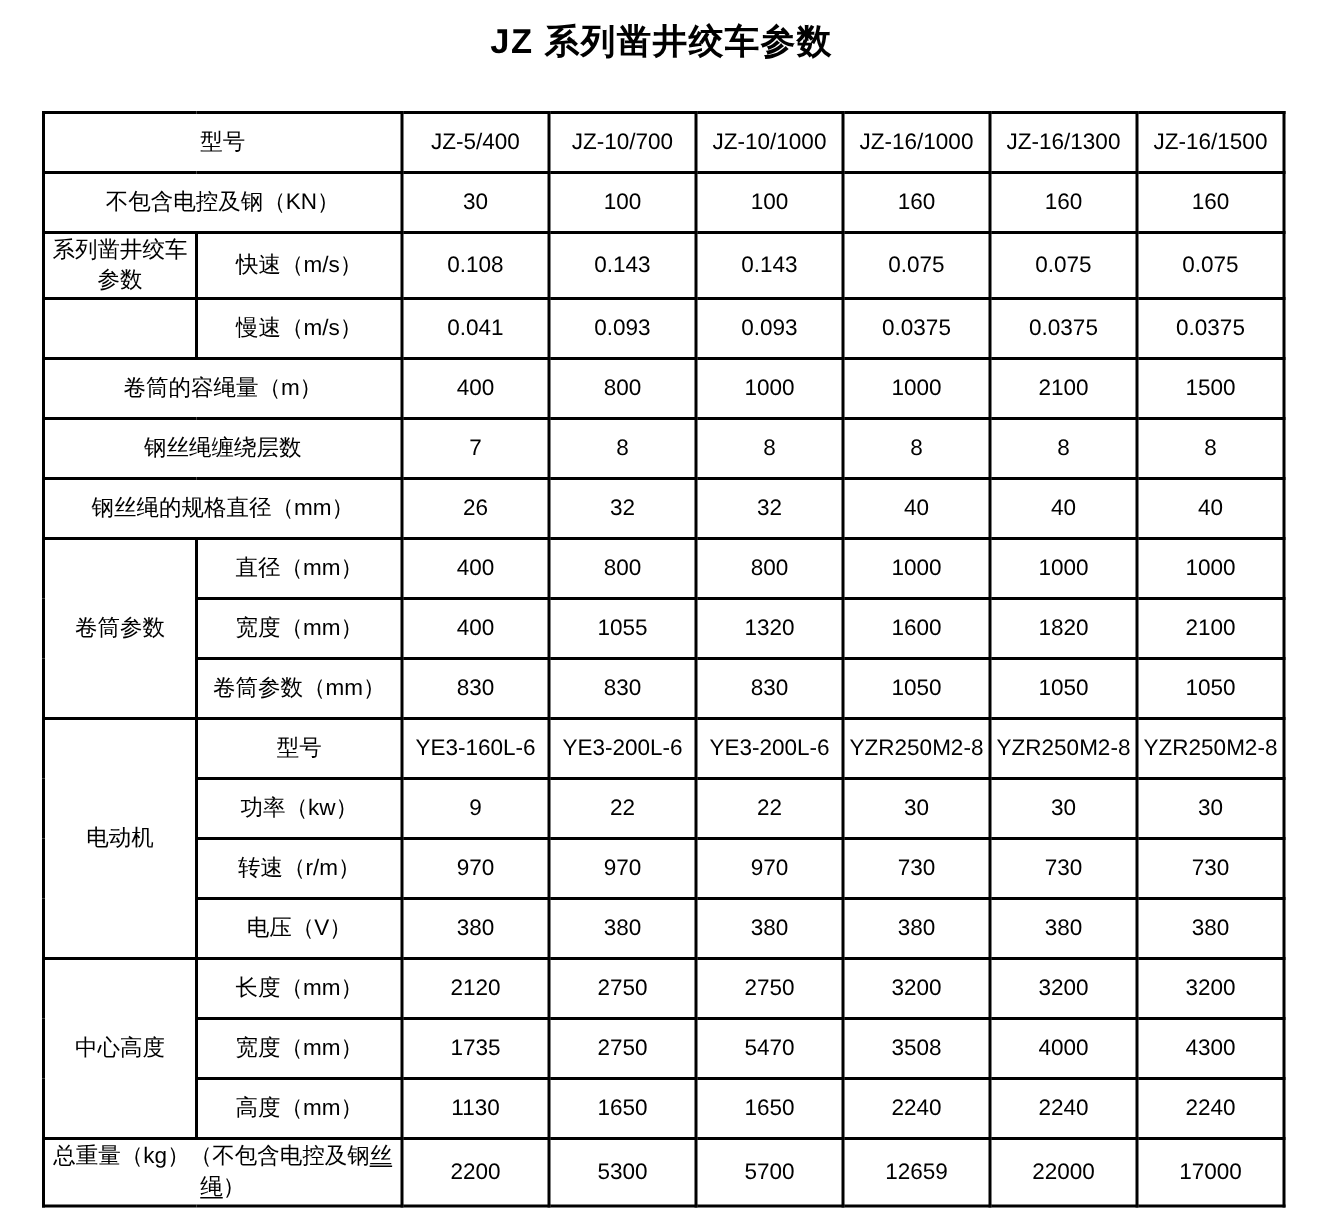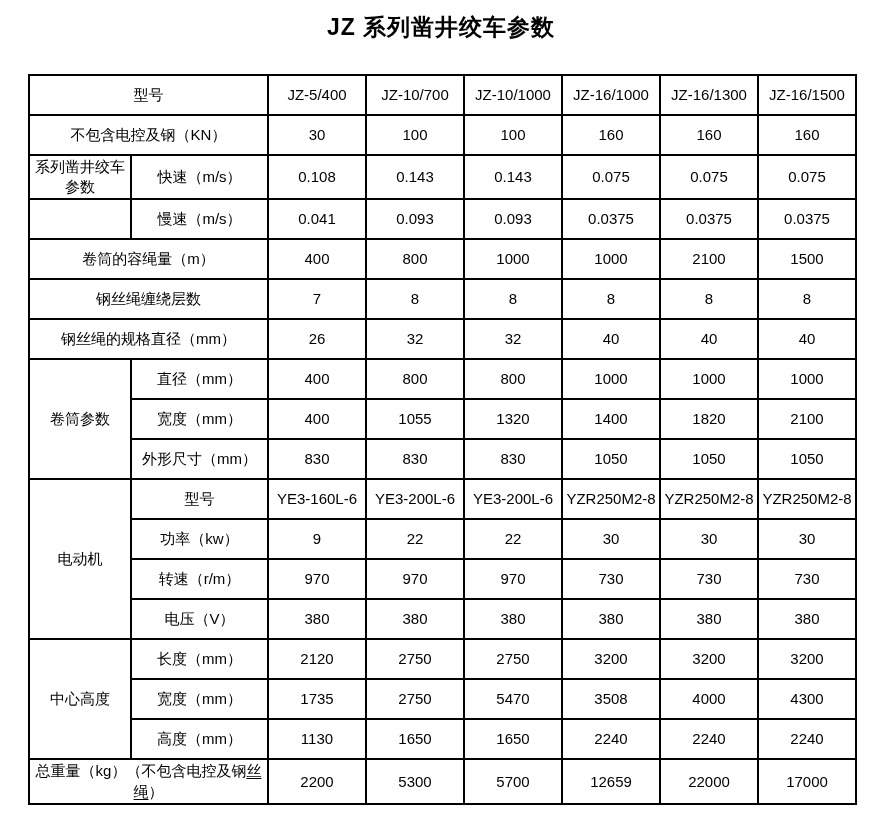--- a/index.html
+++ b/index.html
@@ -148,27 +148,27 @@
         <td>1000</td>
         <td>1000</td>
         <td>1000</td>
       </tr>
 
       <tr class="r">
         <td>宽度（mm）</td>
         <td>400</td>
         <td>1055</td>
         <td>1320</td>
-        <td>1400</td>
+        <td>1600</td>
         <td>1820</td>
         <td>2100</td>
       </tr>
 
       <tr class="r">
-        <td>外形尺寸（mm）</td>
+        <td>卷筒参数（mm）</td>
         <td>830</td>
         <td>830</td>
         <td>830</td>
         <td>1050</td>
         <td>1050</td>
         <td>1050</td>
       </tr>
 
       <tr class="r">
         <td rowspan="4">电动机</td>

